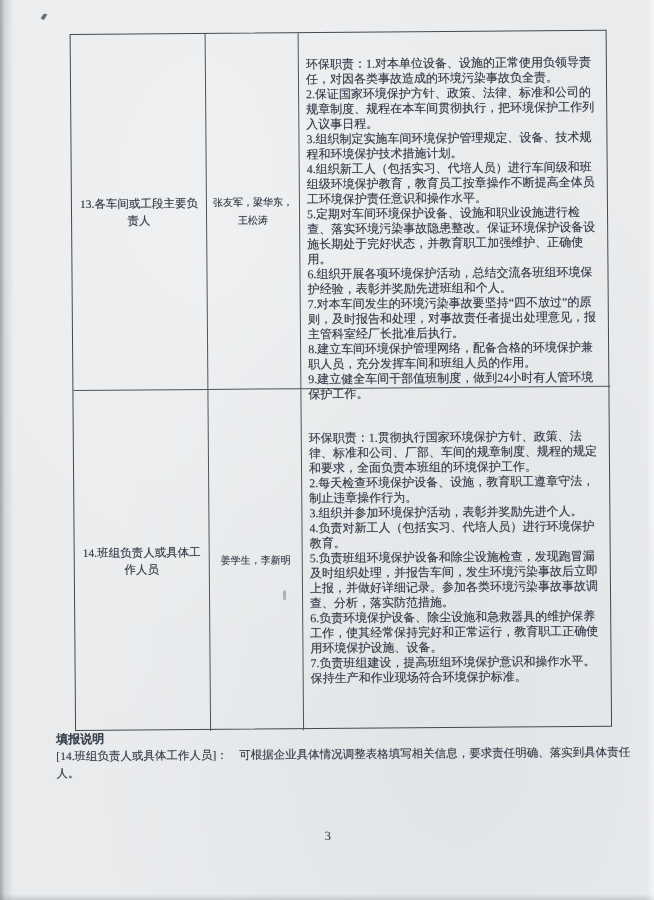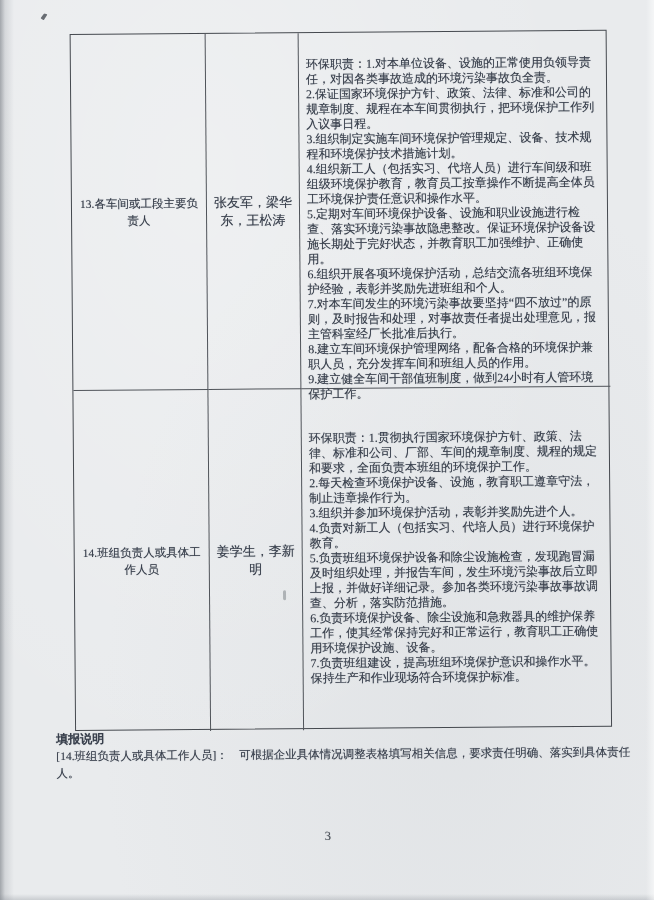--- a/index.html
+++ b/index.html
@@ -48,21 +48,21 @@
     border-bottom:1px solid #50545a;
     text-shadow:0 0 0.7px rgba(57,64,77,0.55);
   }
   .cell.last-col{border-right:none;}
   .cell.last-row{border-bottom:none;}
   .cell.center{
     display:flex;align-items:center;justify-content:center;
     text-align:center;
   }
   .position-text{font-size:11.5px;line-height:17px;padding:0 7px;}
-  .names-text{font-size:13px;line-height:18px;padding:0 4px;}
+  .names-text{font-size:10px;line-height:18px;padding:0 4px;}
   .duties{
     font-size:12px;line-height:15px;
     padding:24px 6px 0 7px;
   }
   .duties.row14{padding-top:42px;}
   .duties p{margin:0;}
   .footer-notes{
     position:absolute;left:56px;top:732px;width:596px;
   }
   .notes-heading{

